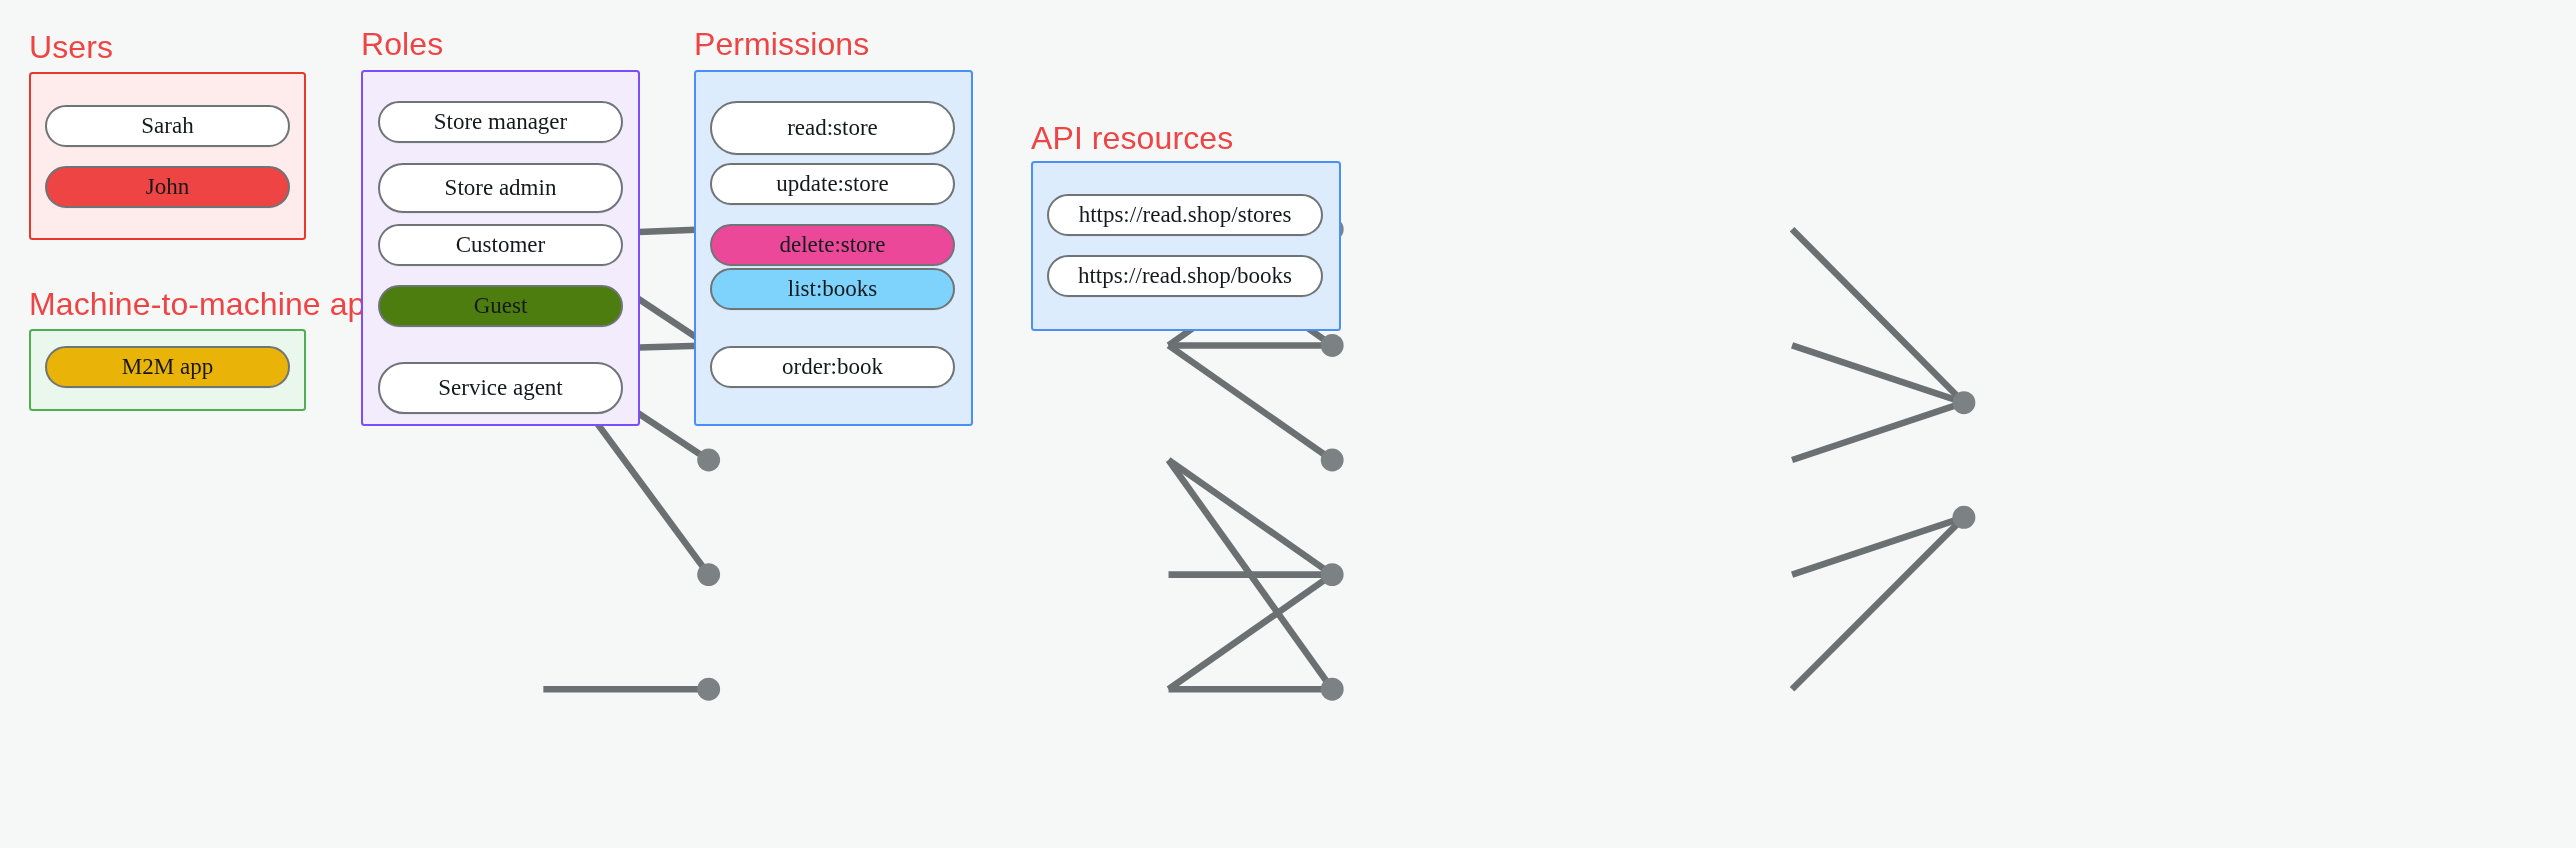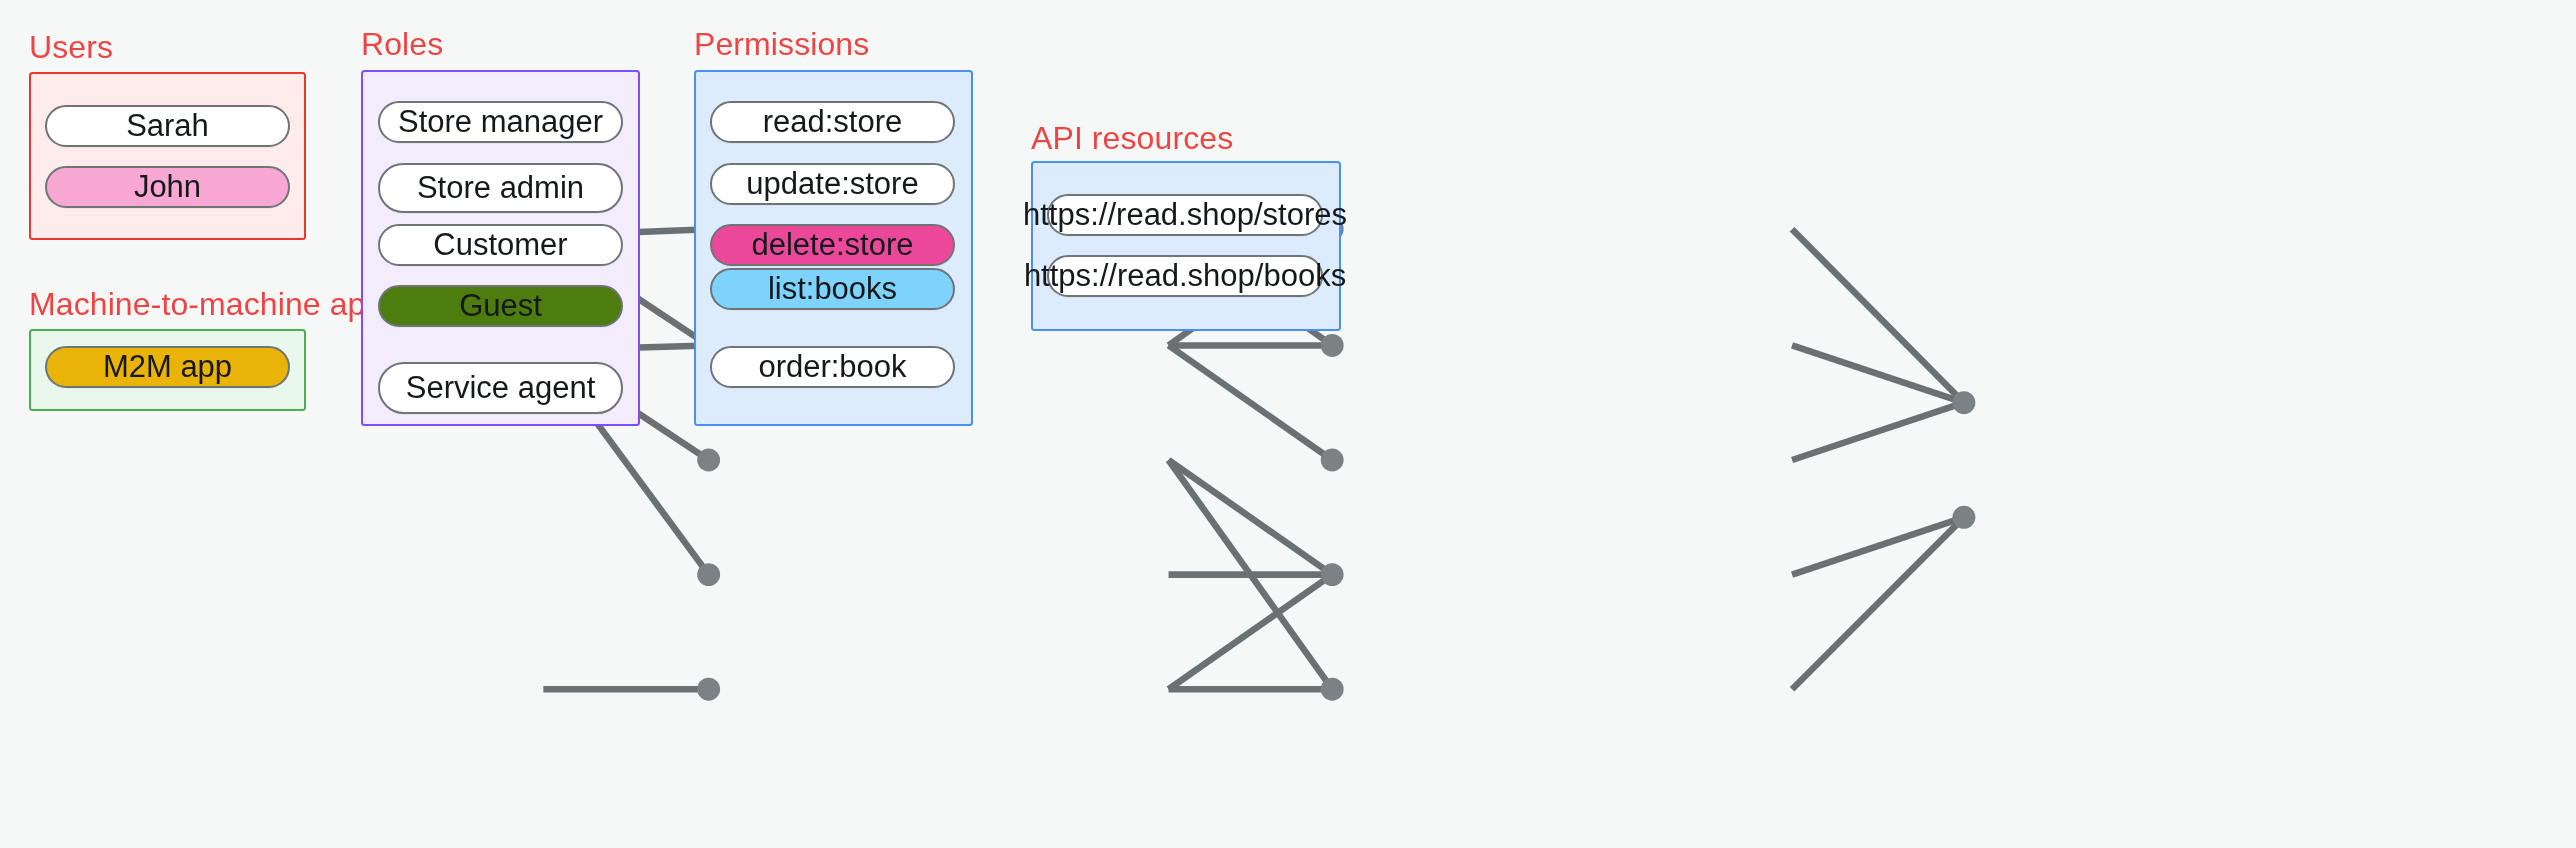--- a/index.html
+++ b/index.html
@@ -30,24 +30,25 @@
   }
   .node{
     position:absolute;
     box-sizing:border-box;
     background:#ffffff;
     border:2.6px solid #6f7476;
     border-radius:42px;
     display:flex;
     align-items:center;
     justify-content:center;
-    font-size:31px;
+    font-size:23px;
     color:#16191c;
     box-shadow:0 0.9px 0 rgba(0,0,0,0.04);
     white-space:nowrap;
+    font-family:Liberation Serif, serif;
   }
 </style>
 </head>
 <body>
 
 <div id="stage">
   <svg id="wires" viewBox="0 0 1574 518" preserveAspectRatio="none" aria-hidden="true">
       <line x1="332" y1="144" x2="433" y2="140" class="edge" stroke="#6b7072"></line>
       <line x1="332" y1="144" x2="433" y2="211" class="edge" stroke="#6b7072"></line>
       <line x1="332" y1="214" x2="433" y2="211" class="edge" stroke="#6b7072"></line>
@@ -89,28 +90,28 @@
       <div class="group" style="left: 29px; top: 329px; width: 277px; height: 82px; background: rgb(234, 247, 236); border: 2.6px solid rgb(76, 175, 80);"></div>
       <div class="group-title" style="left: 361px; top: 26px;">Roles</div>
       <div class="group" style="left: 361px; top: 70px; width: 279px; height: 356px; background: rgb(242, 236, 253); border: 2.6px solid rgb(124, 77, 255);"></div>
       <div class="group-title" style="left: 694px; top: 26px;">Permissions</div>
       <div class="group" style="left: 694px; top: 70px; width: 279px; height: 356px; background: rgb(221, 236, 253); border: 2.6px solid rgb(74, 144, 244);"></div>
       <div class="group-title" style="left: 1031px; top: 120px;">API resources</div>
       <div class="group" style="left: 1031px; top: 161px; width: 310px; height: 170px; background: rgb(221, 236, 253); border: 2.6px solid rgb(74, 144, 244);"></div>
     </div>
   <div id="nodes-layer">
       <div class="node" style="left: 45px; top: 105px; width: 245px; height: 42px; border-color: rgb(111, 116, 118); background: rgb(255, 255, 255);">Sarah</div>
-      <div class="node" style="left: 45px; top: 166px; width: 245px; height: 42px; border-color: rgb(111, 116, 118); background: #f9a8d4;">John</div>
+      <div class="node" style="left: 45px; top: 166px; width: 245px; height: 42px; border-color: rgb(111, 116, 118); background: #ef4444;">John</div>
       <div class="node" style="left: 45px; top: 346px; width: 245px; height: 42px; border-color: rgb(111, 116, 118); background: #eab308;">M2M app</div>
       <div class="node" style="left: 378px; top: 101px; width: 245px; height: 42px; border-color: rgb(111, 116, 118); background: rgb(255, 255, 255);">Store manager</div>
       <div class="node" style="left: 378px; top: 163px; width: 245px; height: 50px; border-color: rgb(111, 116, 118); background: rgb(255, 255, 255);">Store admin</div>
       <div class="node" style="left: 378px; top: 224px; width: 245px; height: 42px; border-color: rgb(111, 116, 118); background: rgb(255, 255, 255);">Customer</div>
       <div class="node" style="left: 378px; top: 285px; width: 245px; height: 42px; border-color: rgb(111, 116, 118); background: #4d7c0f;">Guest</div>
       <div class="node" style="left: 378px; top: 346px; width: 245px; height: 52px; border-color: rgb(111, 116, 118); background: rgb(255, 255, 255); margin-top: 16px;">Service agent</div>
-      <div class="node" style="left: 710px; top: 101px; width: 245px; height: 42px; border-color: rgb(111, 116, 118); background: rgb(255, 255, 255);">read:store</div>
+      <div class="node" style="left: 710px; top: 101px; width: 245px; height: 54px; border-color: rgb(111, 116, 118); background: rgb(255, 255, 255);">read:store</div>
       <div class="node" style="left: 710px; top: 163px; width: 245px; height: 42px; border-color: rgb(111, 116, 118); background: rgb(255, 255, 255);">update:store</div>
       <div class="node" style="left: 710px; top: 224px; width: 245px; height: 42px; border-color: rgb(111, 116, 118); background: #ec4899;">delete:store</div>
       <div class="node" style="left: 710px; top: 268px; width: 245px; height: 42px; border-color: rgb(111, 116, 118); background: #7dd3fc;">list:books</div>
       <div class="node" style="left: 710px; top: 346px; width: 245px; height: 42px; border-color: rgb(111, 116, 118); background: rgb(255, 255, 255);">order:book</div>
       <div class="node" style="left: 1047px; top: 194px; width: 276px; height: 42px; border-color: rgb(111, 116, 118); background: rgb(255, 255, 255);">https://read.shop/stores</div>
       <div class="node" style="left: 1047px; top: 255px; width: 276px; height: 42px; border-color: rgb(111, 116, 118); background: rgb(255, 255, 255);">https://read.shop/books</div>
     </div>
 </div>
 
 

